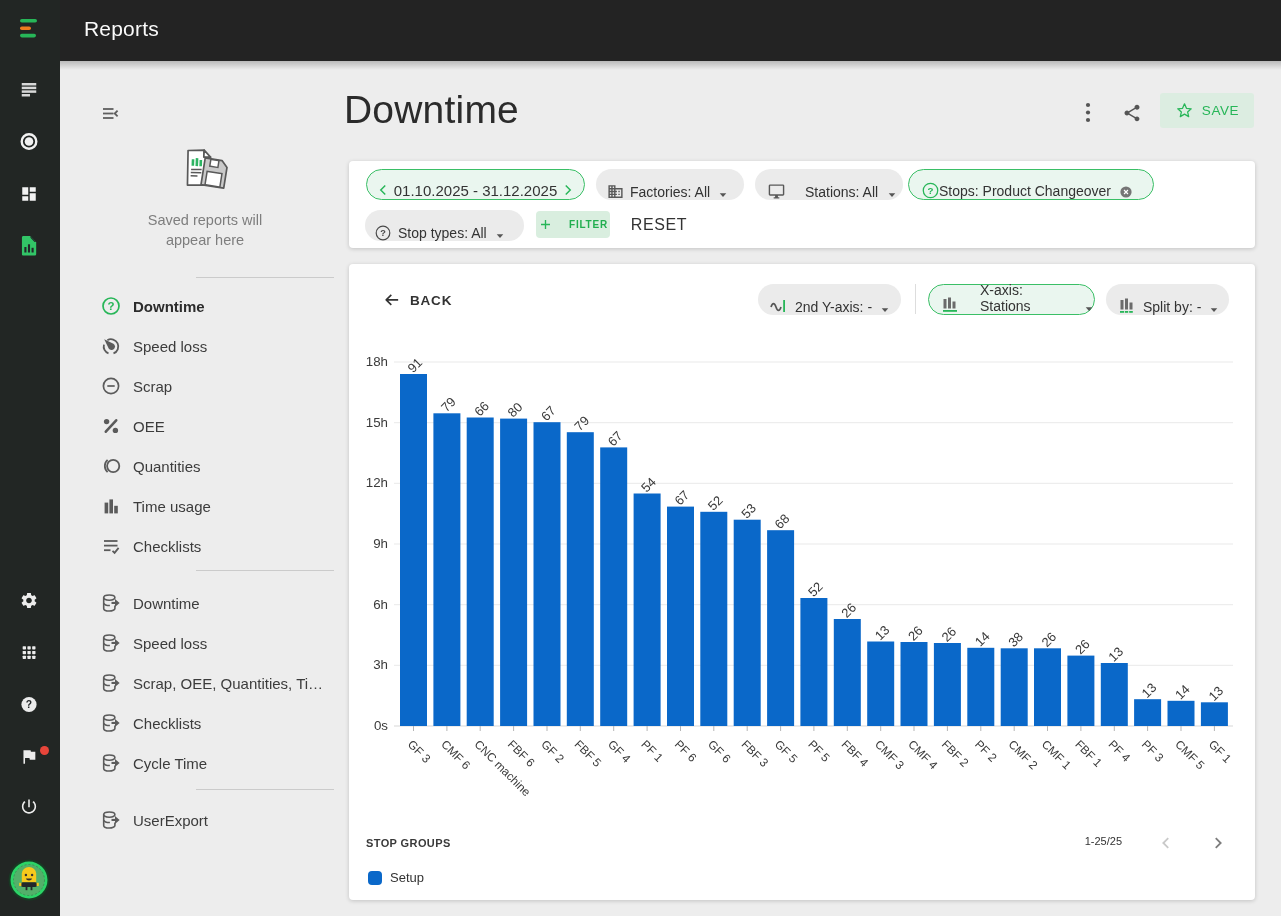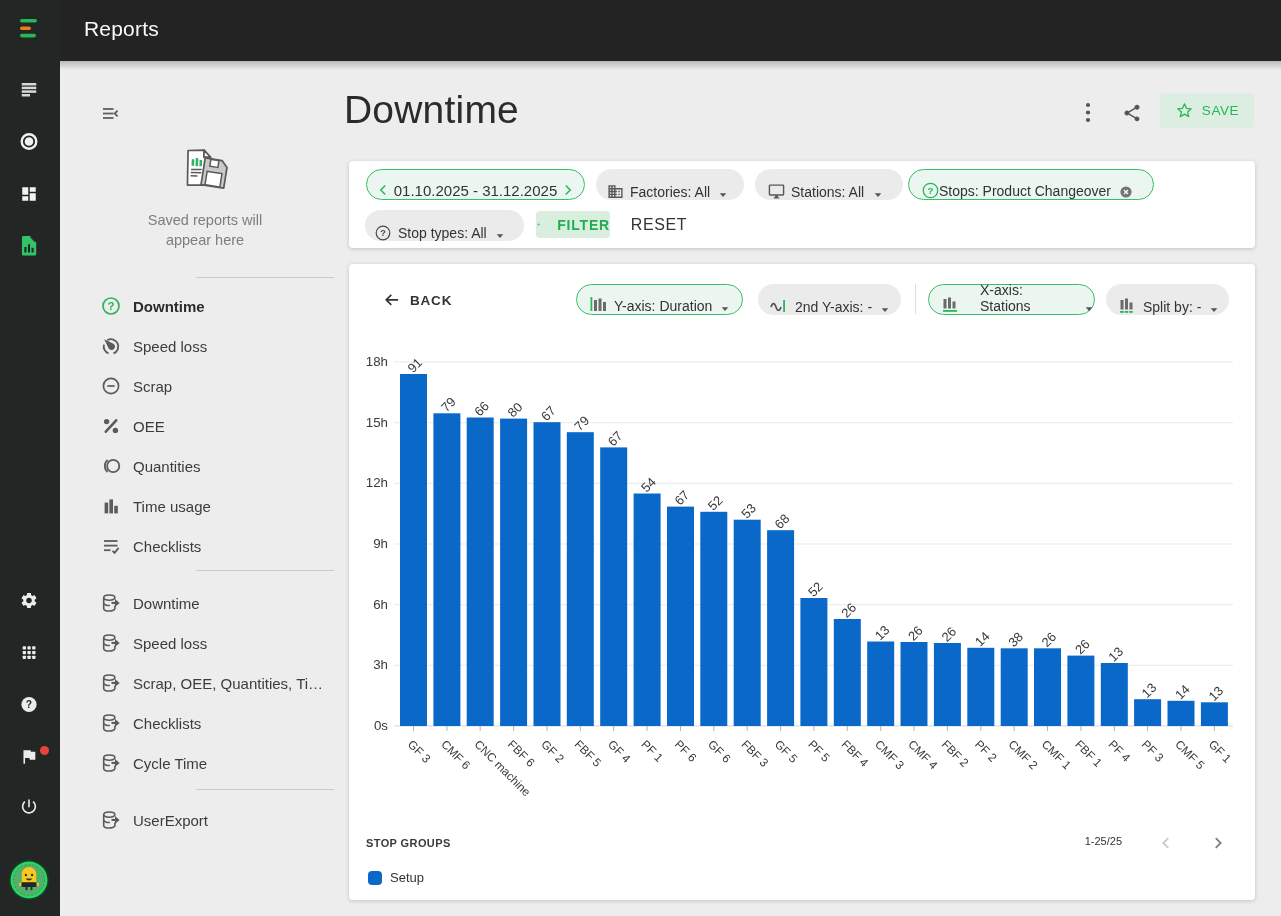--- a/index.html
+++ b/index.html
@@ -12,21 +12,21 @@
 .ricon { position:absolute; left:29px; transform:translateX(-50%); }
 .nitem { display:flex; align-items:center; gap:12px; height:40px; padding-left:41px; font-size:15px; }
 .card { position:absolute; background:#fff; border-radius:4px; box-shadow:0 1px 4px rgba(0,0,0,0.18); }
 .chip { position:absolute; height:31px; border-radius:15.5px; display:flex; align-items:flex-end; font-size:14px; color:#333; }
 .chip-green { background:#eaf6ef; border:1px solid #3abf66; }
 .chip-gray { background:#ebebeb; }
 .chip svg { flex:none; }
 h1 { position:absolute; left:344px; top:88px; font-size:39px; font-weight:400; color:#2b2b2b; letter-spacing:0.2px; }
 .smallbtn { position:absolute; display:flex; align-items:center; justify-content:center; }
 #savebtn { left:1160px; top:93px; width:94px; height:35px; background:#dcede1; border-radius:3px; gap:8px; color:#27b658; font-size:13.5px; letter-spacing:0.6px; }
-#filterbtn { left:536px; top:211px; width:74px; height:27px; background:#d9eedf; border-radius:4px; gap:16px; color:#21ae4f; font-size:14px; font-weight:bold; letter-spacing:0.8px; z-index:6;}
+#filterbtn { left:536px; top:211px; width:74px; height:27px; background:#d9eedf; border-radius:4px; gap:16px; color:#21ae4f; font-size:10px; font-weight:bold; letter-spacing:0.8px; z-index:6;}
 #resetbtn { left:633px; top:211px; width:52px; height:27px; color:#333; font-size:16px; font-weight:normal; letter-spacing:0.6px; z-index:6;justify-content:center;}
 .divider { position:absolute; left:136px; width:138px; border-top:1px solid #cbcbcb; }
 </style></head>
 <body>
 <div id="app">
 
 <div id="rail">
   <svg class="ricon" style="top:19px" width="18" height="20" viewBox="0 0 18 20">
         <rect x="0" y="0" width="17" height="3.6" rx="1.8" fill="#27b658"></rect>
         <rect x="0" y="7.4" width="11" height="3.6" rx="1.8" fill="#ee7c1e"></rect>
@@ -282,21 +282,21 @@
       </svg>
       <span style="margin-left:6px">Factories: All</span>
       <svg style="margin-left:8px" width="10" height="10" viewBox="0 0 20 20">
         <path d="M3.5 6.5 L10 13.8 L16.5 6.5 Z" fill="#555"></path>
       </svg>
     </div>
 <div class="chip chip-gray" style="left:755px;top:169px;width:148px">
       <svg style="margin-left:13px" width="17" height="17" viewBox="0 0 24 24">
         <path fill="#585858" d="M21 2H3c-1.1 0-2 .9-2 2v12c0 1.1.9 2 2 2h7v2H8v2h8v-2h-2v-2h7c1.1 0 2-.9 2-2V4c0-1.1-.9-2-2-2zm0 14H3V4h18v12z"></path>
       </svg>
-      <span style="margin-left:6px">Stations: All</span>
+      <span style="margin-left:20px">Stations: All</span>
       <svg style="margin-left:9px" width="10" height="10" viewBox="0 0 20 20">
         <path d="M3.5 6.5 L10 13.8 L16.5 6.5 Z" fill="#555"></path>
       </svg>
     </div>
 <div class="chip chip-green" style="left:908px;top:169px;width:246px">
       <svg style="margin-left:13px" width="17" height="17" viewBox="0 0 20 20">
         <circle cx="10" cy="10" r="8.5" fill="none" stroke="#27b658" stroke-width="1.5"></circle>
         <text x="10" y="14.2" text-anchor="middle" font-size="11.5" font-weight="bold" fill="#27b658" font-family="Liberation Sans">?</text>
       </svg>
       <span style="margin-left:0">Stops: Product Changeover</span>
@@ -440,32 +440,20 @@
 <text transform="rotate(45 825.5 481.0)" x="825.5" y="481.0" font-size="11.8" fill="#3a3a3a">CMF 5</text>
 <rect x="851.9" y="438.3" width="27.0" height="23.7" fill="#0a68c9"></rect>
 <line x1="865.4" y1="462.0" x2="865.4" y2="467.0" stroke="#b5b5b5" stroke-width="1"></line>
 <text transform="rotate(-45 864.9 437.8)" x="864.9" y="437.8" font-size="13" fill="#3a3a3a">13</text>
 <text transform="rotate(45 858.9 481.0)" x="858.9" y="481.0" font-size="11.8" fill="#3a3a3a">GF 1</text>
   </svg>
   <svg style="position:absolute;left:33px;top:27px" width="19" height="19" viewBox="0 0 20 20">
         <path d="M17 9.3 H5.2 M9.8 4 L4.4 9.3 L9.8 14.6" stroke="#333" stroke-width="1.7" fill="none" stroke-linejoin="round"></path>
       </svg>
   <div style="position:absolute;left:61px;top:29px;font-size:13.5px;font-weight:bold;color:#333;letter-spacing:0.8px">BACK</div>
-  <div class="chip chip-green" style="left:227px;top:20px;width:167px">
-        <svg style="margin-left:11px" width="20" height="20" viewBox="0 0 20 20">
-          <rect x="2.5" y="3" width="1.8" height="14" fill="#27b658"></rect>
-          <rect x="6" y="6" width="3" height="11" fill="#6b6b6b"></rect>
-          <rect x="10.5" y="4.5" width="3" height="12.5" fill="#6b6b6b"></rect>
-          <rect x="15" y="8" width="3" height="9" fill="#6b6b6b"></rect>
-        </svg>
-        <span style="margin-left:6px">Y-axis: Duration</span>
-        <svg style="margin-left:8px" width="10" height="10" viewBox="0 0 20 20">
-          <path d="M3.5 6.5 L10 13.8 L16.5 6.5 Z" fill="#555"></path>
-        </svg>
-      </div>
   <div class="chip chip-gray" style="left:409px;top:20px;width:143px">
         <svg style="margin-left:11px" width="20" height="20" viewBox="0 0 20 20">
           <path d="M2 12 C3.5 7.5 5.5 7.5 7 12 C8.5 16.5 10.5 16.5 12 12" stroke="#555" stroke-width="1.7" fill="none"></path>
           <rect x="14.2" y="5" width="1.8" height="12" fill="#27b658"></rect>
         </svg>
         <span style="margin-left:6px">2nd Y-axis: -</span>
         <svg style="margin-left:8px" width="10" height="10" viewBox="0 0 20 20">
           <path d="M3.5 6.5 L10 13.8 L16.5 6.5 Z" fill="#555"></path>
         </svg>
       </div>

